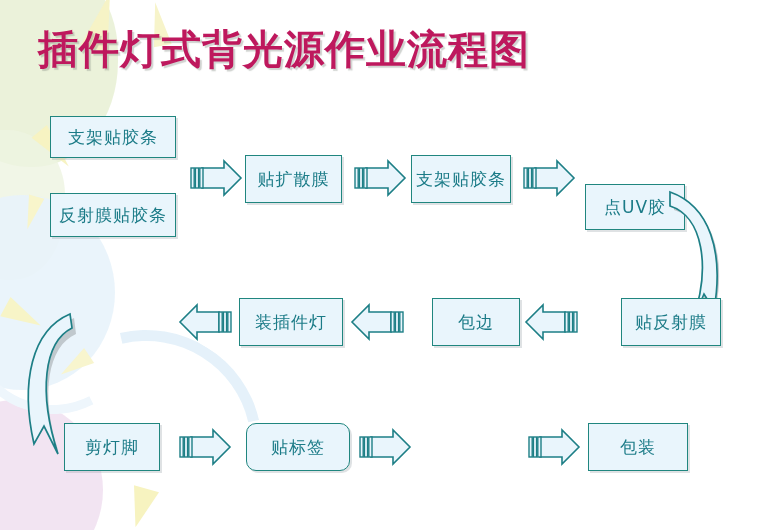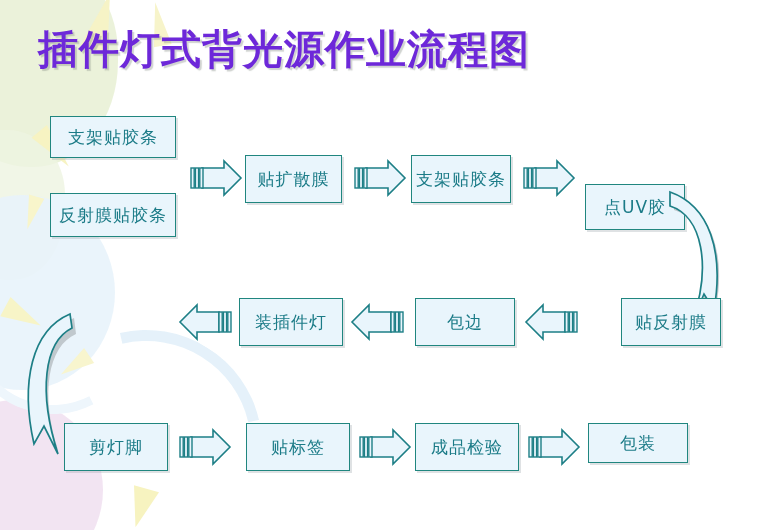--- a/index.html
+++ b/index.html
@@ -82,21 +82,21 @@
   .s6 { left: 128px; top: 488px; border-width: 0 13px 40px 13px; border-color: transparent transparent #f7f3c0 transparent; transform: rotate(196deg); }
   .s7 { left: 66px;  top: 348px; border-width: 0 9px 34px 9px;  border-color: transparent transparent #f8f5ce transparent; transform: rotate(236deg); }
 
   
   .title {
     position: absolute;
     left: 38px;
     top: 22px;
     font-size: 40px;
     font-weight: bold;
-    color: #6d28d9;
+    color: #be185d;
     letter-spacing: 1px;
     text-shadow: 2px 2px 1px rgba(120,130,120,.35);
     white-space: nowrap;
   }
 
   
   .node {
     position: absolute;
     box-sizing: border-box;
     background: #e9f5fc;
@@ -202,21 +202,21 @@
 
   <div class="arrow" style="left:521px; top:302px;">
     <svg width="58" height="40" viewBox="0 0 58 40">
       <path d="M44,10 L22,10 L22,3 L5,20 L22,37 L22,30 L44,30 Z" fill="#e9f5fc" stroke="#1d7f86" stroke-width="1.6"></path>
       <rect x="44" y="10" width="3.2" height="20" fill="#e9f5fc" stroke="#1d7f86" stroke-width="1.4"></rect>
       <rect x="48.4" y="10" width="3.2" height="20" fill="#e9f5fc" stroke="#1d7f86" stroke-width="1.4"></rect>
       <rect x="52.8" y="10" width="3.2" height="20" fill="#e9f5fc" stroke="#1d7f86" stroke-width="1.4"></rect>
     </svg>
   </div>
 
-  <div class="node shadowed" style="left:415px; top:298px; width:100px; height:48px;">
+  <div class="node shadowed" style="left:432px; top:298px; width:88px; height:48px;">
     <span>包边</span>
   </div>
 
   <div class="arrow" style="left:347px; top:302px;">
     <svg width="58" height="40" viewBox="0 0 58 40">
       <path d="M44,10 L22,10 L22,3 L5,20 L22,37 L22,30 L44,30 Z" fill="#e9f5fc" stroke="#1d7f86" stroke-width="1.6"></path>
       <rect x="44" y="10" width="3.2" height="20" fill="#e9f5fc" stroke="#1d7f86" stroke-width="1.4"></rect>
       <rect x="48.4" y="10" width="3.2" height="20" fill="#e9f5fc" stroke="#1d7f86" stroke-width="1.4"></rect>
       <rect x="52.8" y="10" width="3.2" height="20" fill="#e9f5fc" stroke="#1d7f86" stroke-width="1.4"></rect>
     </svg>
@@ -236,56 +236,53 @@
   </div>
 
 
   <div class="curve" style="left:14px; top:312px;">
     <svg width="80" height="150" viewBox="0 0 80 150">
       <path d="M60,6 C24,22 12,70 24,126 L32,112 L44,138 C26,82 34,34 62,22 Z" fill="#b8bfc4" opacity=".85"></path>
       <path d="M56,2 C18,18 6,70 20,132 L30,114 L44,142 C24,80 30,30 58,16 Z" fill="#e9f5fc" stroke="#1d7f86" stroke-width="1.7"></path>
     </svg>
   </div>
 
-  <div class="node shadowed" style="left:64px;  top:423px; width:104px; height:48px;">
+  <div class="node shadowed" style="left:64px;  top:423px; width:96px; height:48px;">
     <span>剪灯脚</span>
   </div>
 
   <div class="arrow" style="left:177px; top:427px;">
     <svg width="56" height="40" viewBox="0 0 56 40">
       <path d="M14,10 L36,10 L36,3 L53,20 L36,37 L36,30 L14,30 Z" fill="#e9f5fc" stroke="#1d7f86" stroke-width="1.6"></path>
       <rect x="3" y="10" width="3.2" height="20" fill="#e9f5fc" stroke="#1d7f86" stroke-width="1.4"></rect>
       <rect x="7.4" y="10" width="3.2" height="20" fill="#e9f5fc" stroke="#1d7f86" stroke-width="1.4"></rect>
       <rect x="11.8" y="10" width="3.2" height="20" fill="#e9f5fc" stroke="#1d7f86" stroke-width="1.4"></rect>
     </svg>
   </div>
 
-  <div class="node shadowed" style="left:246px; top:423px; width:104px; height:48px;">
+  <div class="node shadowed" style="left:246px; top:423px; width:104px; height:48px;border-radius:10px;">
     <span>贴标签</span>
   </div>
 
   <div class="arrow" style="left:357px; top:427px;">
     <svg width="56" height="40" viewBox="0 0 56 40">
       <path d="M14,10 L36,10 L36,3 L53,20 L36,37 L36,30 L14,30 Z" fill="#e9f5fc" stroke="#1d7f86" stroke-width="1.6"></path>
       <rect x="3" y="10" width="3.2" height="20" fill="#e9f5fc" stroke="#1d7f86" stroke-width="1.4"></rect>
       <rect x="7.4" y="10" width="3.2" height="20" fill="#e9f5fc" stroke="#1d7f86" stroke-width="1.4"></rect>
       <rect x="11.8" y="10" width="3.2" height="20" fill="#e9f5fc" stroke="#1d7f86" stroke-width="1.4"></rect>
     </svg>
   </div>
 
-  <div class="node shadowed" style="left:415px; top:423px; width:104px; height:48px;">
-    <span>成品检验</span>
-  </div>
 
   <div class="arrow" style="left:526px; top:427px;">
     <svg width="56" height="40" viewBox="0 0 56 40">
       <path d="M14,10 L36,10 L36,3 L53,20 L36,37 L36,30 L14,30 Z" fill="#e9f5fc" stroke="#1d7f86" stroke-width="1.6"></path>
       <rect x="3" y="10" width="3.2" height="20" fill="#e9f5fc" stroke="#1d7f86" stroke-width="1.4"></rect>
       <rect x="7.4" y="10" width="3.2" height="20" fill="#e9f5fc" stroke="#1d7f86" stroke-width="1.4"></rect>
       <rect x="11.8" y="10" width="3.2" height="20" fill="#e9f5fc" stroke="#1d7f86" stroke-width="1.4"></rect>
     </svg>
   </div>
 
-  <div class="node shadowed" style="left:588px; top:423px; width:100px; height:40px;">
+  <div class="node shadowed" style="left:588px; top:423px; width:100px; height:48px;">
     <span>包装</span>
   </div>
 
 </div>
 
 </body></html>

